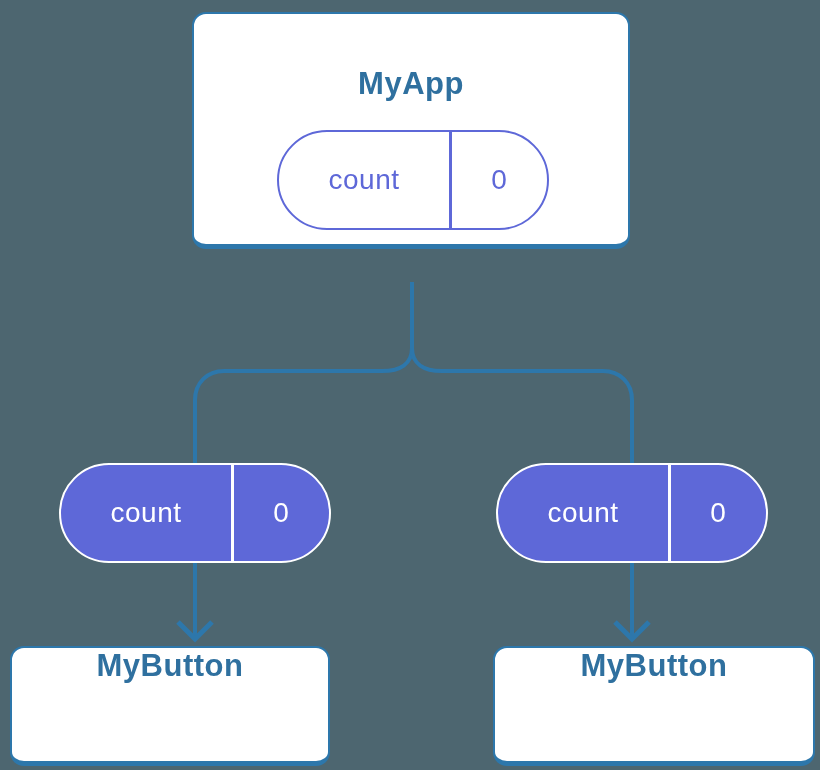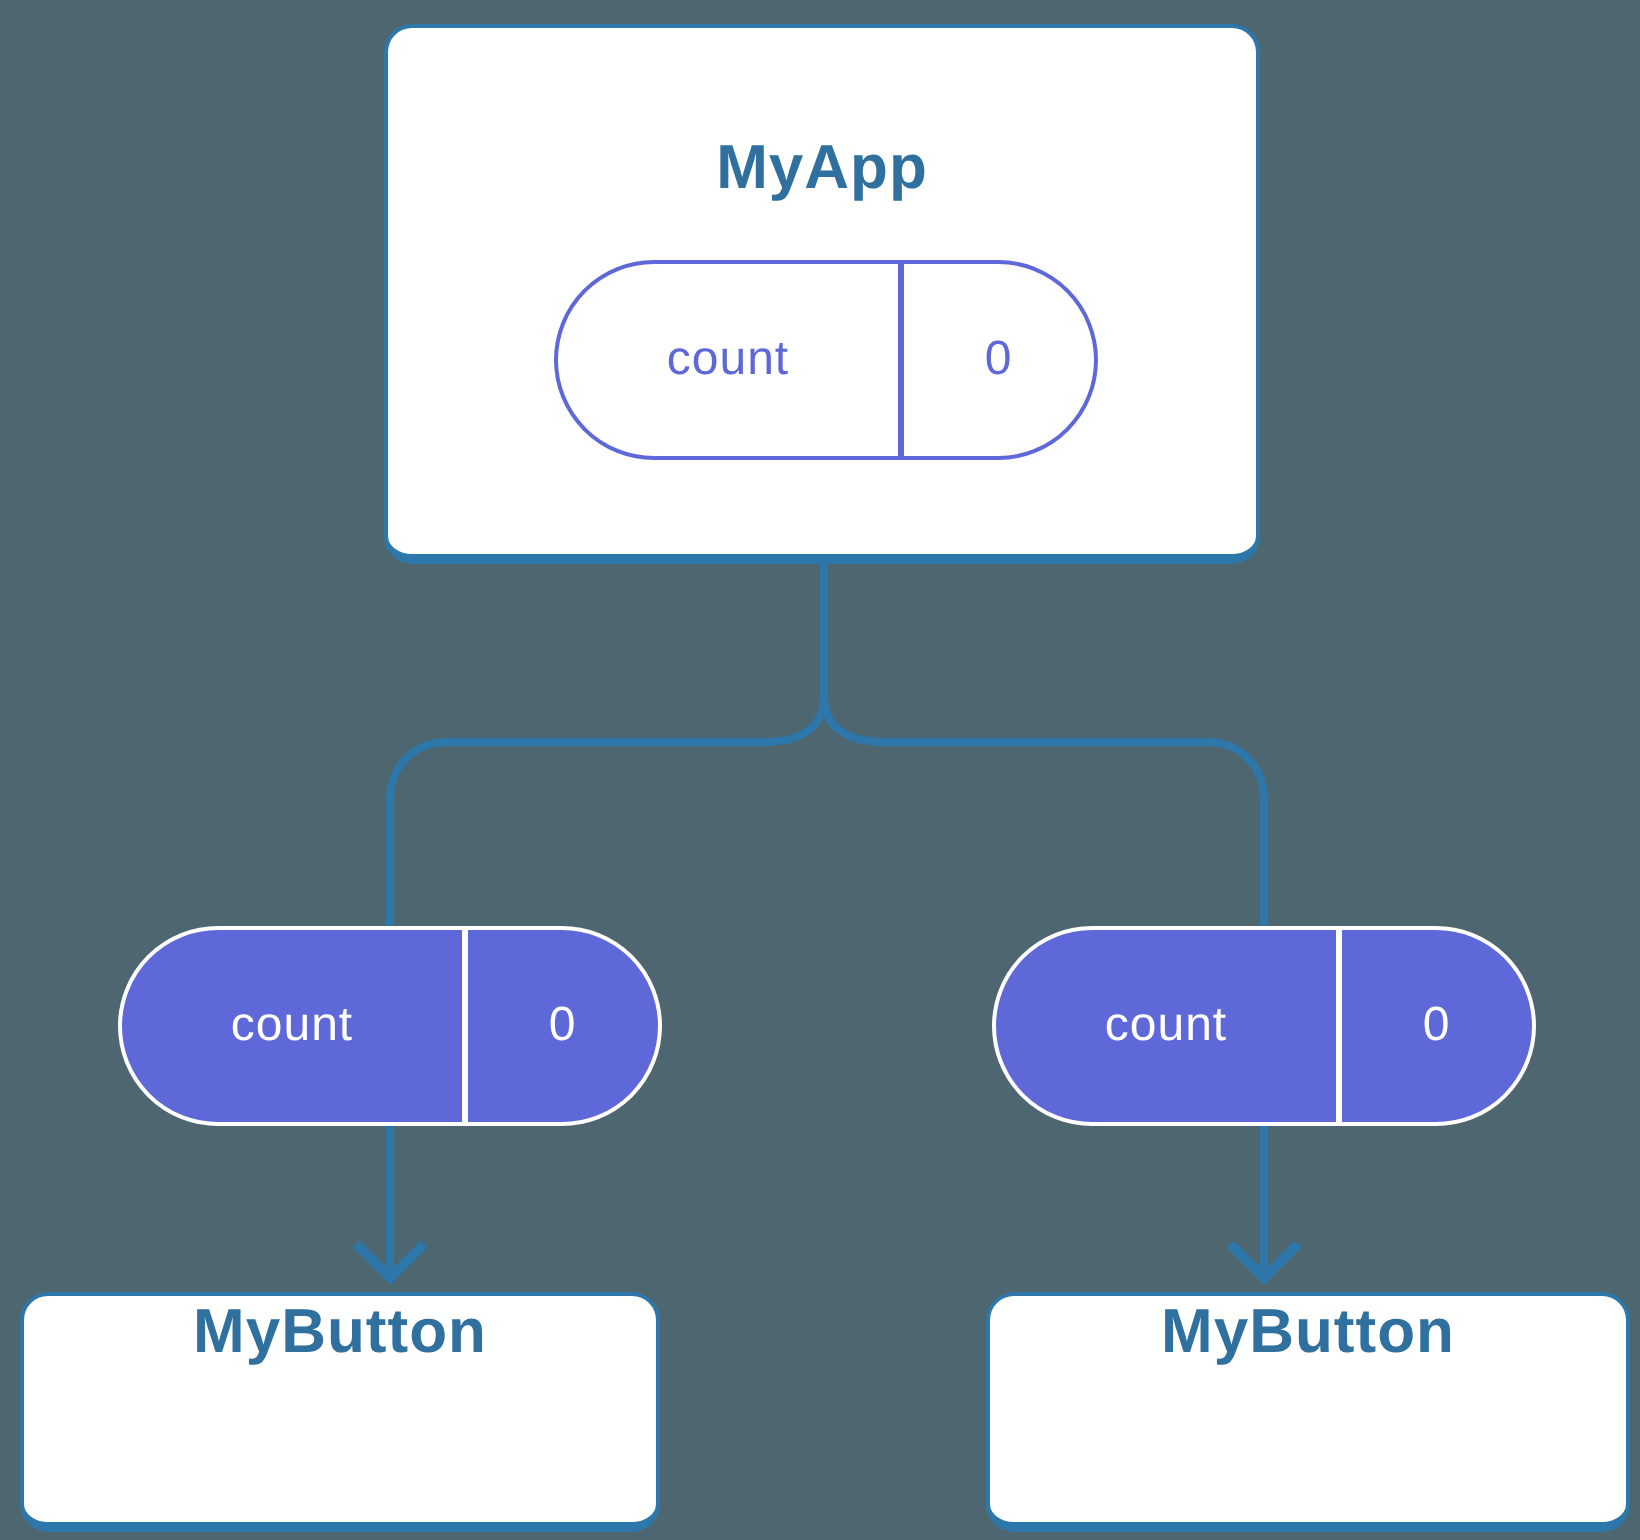--- a/index.html
+++ b/index.html
@@ -30,21 +30,21 @@
     border: 2px solid #2d77ab;
     border-bottom-width: 5px;
     border-radius: 14px;
     box-sizing: border-box;
     z-index: 2;
   }
   .root-box {
     left: 192px;
     top: 12px;
     width: 438px;
-    height: 270px;
+    height: 237px;
   }
   .box-title {
     position: absolute;
     left: 0;
     right: 0;
     text-align: center;
     font-size: 31px;
     font-weight: 600;
     letter-spacing: 0.5px;
     color: #2f709f;
@@ -73,21 +73,21 @@
   }
   .pill {
     position: absolute;
     width: 272px;
     height: 100px;
     border-radius: 50px;
     box-sizing: border-box;
     display: flex;
     align-items: stretch;
     overflow: hidden;
-    font-size: 24px;
+    font-size: 28px;
     letter-spacing: 0.5px;
     z-index: 3;
   }
   .pill .pill-label {
     width: 170px;
     display: flex;
     align-items: center;
     justify-content: center;
   }
   .pill .pill-divider {

